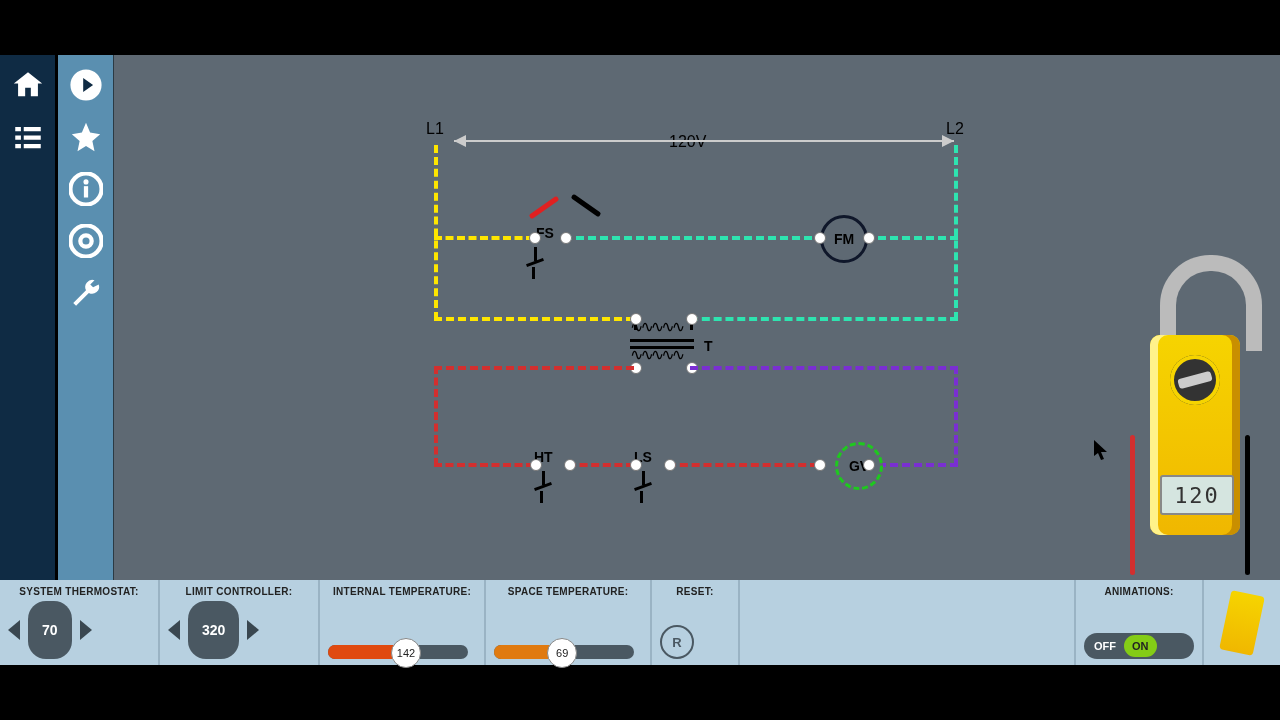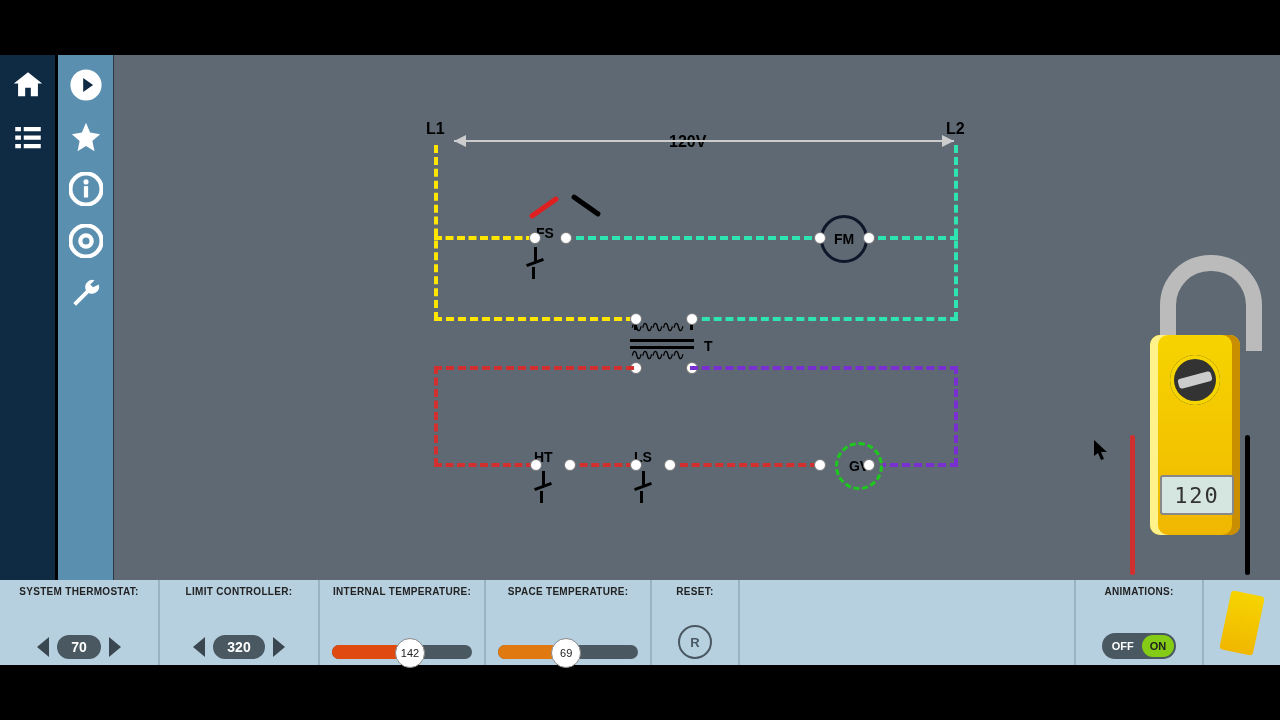--- a/index.html
+++ b/index.html
@@ -11,21 +11,21 @@
   
   .toolstrip{position:absolute;top:0;left:0;width:55px;height:525px;background:#0f2b44;border-right:3px solid #000}
   .toolstrip2{position:absolute;top:0;left:58px;width:55px;height:525px;background:#5a8fb0;border-right:1px solid #2b3a44}
   .strip-icon{width:40px;height:40px;margin:10px auto 12px;display:flex;align-items:center;justify-content:center;color:#fff;cursor:pointer}
   .strip-icon svg{width:34px;height:34px;fill:#fff}
   .toolstrip2 .strip-icon svg{fill:#fff}
 
   
   .diagram{position:absolute;left:114px;top:0;right:0;height:525px;background:#5e6973}
   .diag-title{position:absolute;top:48px;width:100%;text-align:center;color:#000;font-size:18px;font-weight:600}
-  .l1,.l2,.voltlabel{position:absolute;color:#000;font-size:16px;font-weight:700}
+  .l1,.l2,.voltlabel{position:absolute;color:#000;font-size:16px;font-weight:400}
   .l1{top:65px;left:312px}
   .l2{top:65px;left:832px}
   .voltlabel{top:78px;left:555px}
   .volt-arrow{position:absolute;top:85px;left:340px;width:500px;height:2px;background:#ccc}
   .volt-arrow::before,.volt-arrow::after{content:"";position:absolute;top:-5px;width:0;height:0;border-top:6px solid transparent;border-bottom:6px solid transparent}
   .volt-arrow::before{left:0;border-right:12px solid #ccc}
   .volt-arrow::after{right:0;border-left:12px solid #ccc}
 
   
   .wire{position:absolute;border-style:dashed;border-width:0}
@@ -62,27 +62,27 @@
   .meter-body{position:absolute;top:80px;left:20px;width:90px;height:200px;background:linear-gradient(#f6d400,#f0b700);border-radius:10px;box-shadow:inset -8px 0 0 #c98f00, inset 8px 0 0 #fff28a}
   .meter-dial{position:absolute;top:100px;left:40px;width:50px;height:50px;border-radius:50%;background:#333;box-shadow:inset 0 0 0 4px #f6d400}
   .meter-dial::after{content:"";position:absolute;top:20px;left:8px;width:34px;height:10px;background:#ccc;border-radius:3px;transform:rotate(-15deg)}
   .meter-lcd{position:absolute;top:220px;left:30px;width:70px;height:36px;background:#d5e5e0;border:2px solid #888;border-radius:3px;display:flex;align-items:center;justify-content:center;font-family:monospace;font-size:22px;color:#333;letter-spacing:2px}
   .probe{position:absolute;width:5px;height:140px;bottom:0;border-radius:3px}
   .probe.red{background:#d22f2f;left:0}
   .probe.black{background:#000;right:0}
 
   
   .bottombar{position:absolute;left:0;bottom:0;width:1280px;height:85px;top:525px;background:#b7d0e0;display:flex;align-items:stretch;font-size:11px;color:#222}
-  .panel{border-right:2px solid #9ab3c4;padding:6px 8px;display:flex;flex-direction:column;align-items:center;justify-content:space-between}
+  .panel{border-right:2px solid #9ab3c4;padding:6px 8px;display:flex;flex-direction:column;justify-content:space-between}
   .panel .title{font-size:10px;font-weight:700;letter-spacing:.3px;text-align:center}
   .stepper{display:flex;align-items:center;gap:8px;margin-top:4px}
   .chev{width:0;height:0;border-top:10px solid transparent;border-bottom:10px solid transparent;cursor:pointer}
   .chev.left{border-right:12px solid #3a4750}
   .chev.right{border-left:12px solid #3a4750}
-  .pill{background:#4a5862;color:#fff;padding:4px 14px;border-radius:18px;font-size:14px;font-weight:700}
+  .pill{background:#4a5862;color:#fff;padding:21px 14px;border-radius:18px;font-size:14px;font-weight:700}
   .slider{position:relative;width:140px;height:14px;background:#4a5862;border-radius:8px;margin-top:8px}
   .slider .fill{position:absolute;top:0;left:0;height:14px;border-radius:8px}
   .slider .knob{position:absolute;top:-7px;width:28px;height:28px;border-radius:50%;background:#fff;border:1px solid #888;display:flex;align-items:center;justify-content:center;font-size:11px;font-weight:400;color:#222}
   .reset-btn{width:30px;height:30px;border:2px solid #4a5862;border-radius:50%;display:flex;align-items:center;justify-content:center;color:#4a5862;font-size:13px;font-weight:700;margin-top:6px;cursor:pointer}
   .toggle{display:flex;background:#4a5862;border-radius:16px;padding:2px;margin-top:6px}
   .toggle span{padding:5px 8px;font-size:11px;font-weight:700;border-radius:14px;color:#fff}
   .toggle .on{background:#84cc16;color:#222}
   .mini-meter{width:34px;height:60px;background:linear-gradient(#f6d400,#f0b700);border-radius:4px;transform:rotate(12deg);margin:auto;cursor:pointer}
 
   .cursor{position:absolute;left:980px;top:385px;width:14px;height:20px}

